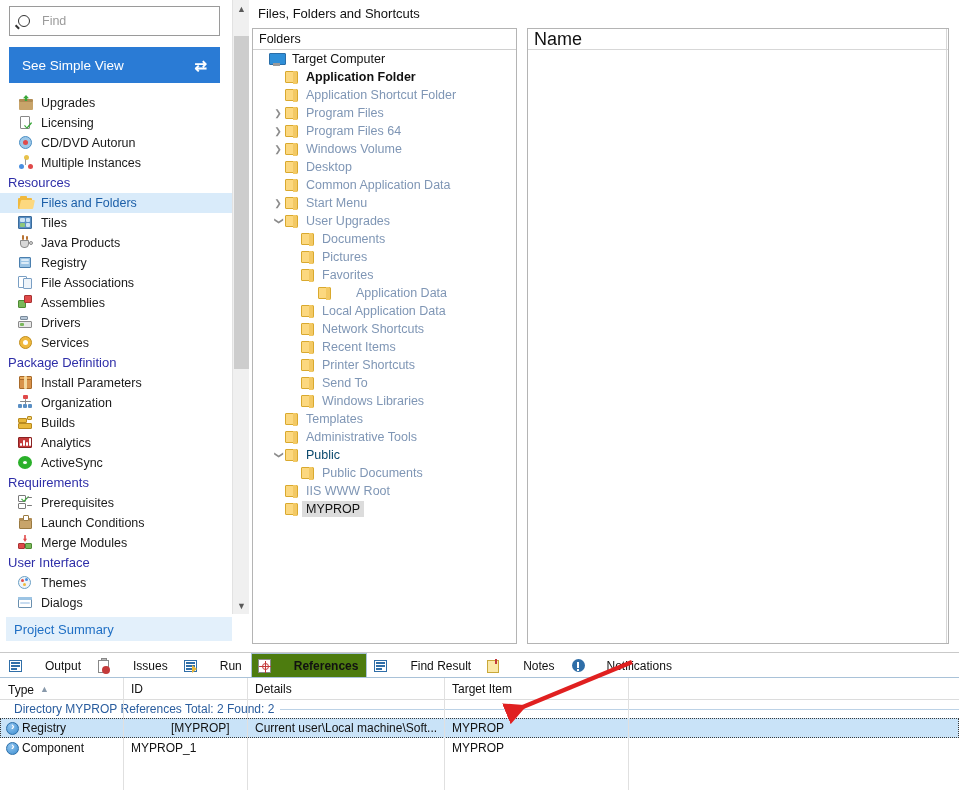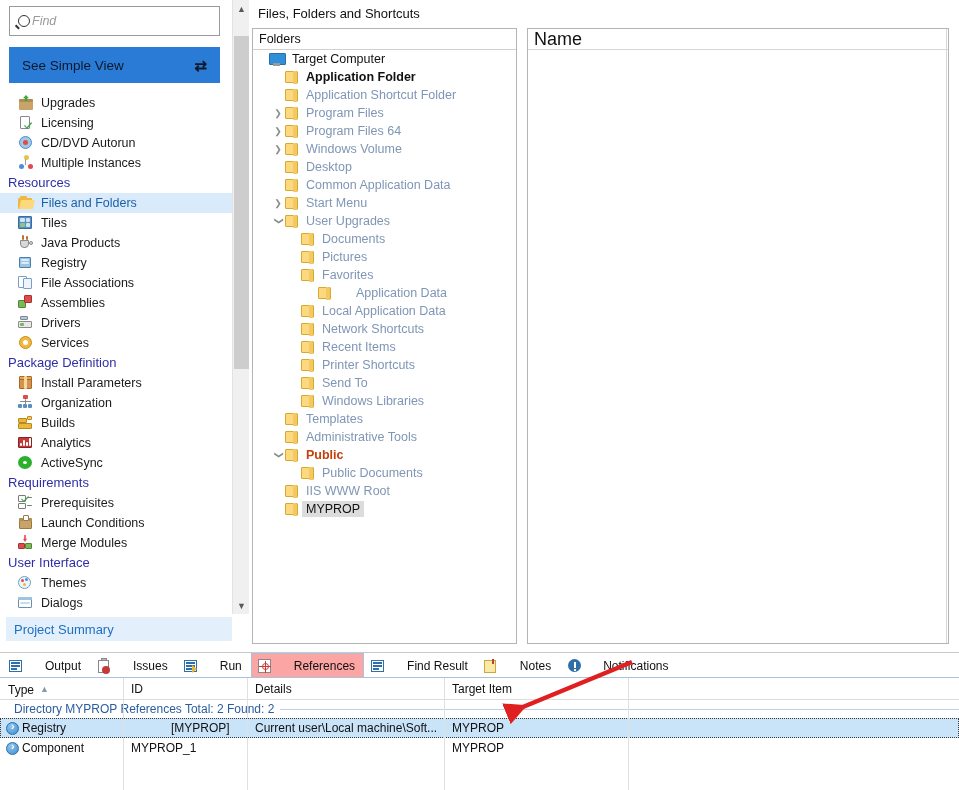--- a/index.html
+++ b/index.html
@@ -20,34 +20,34 @@
     background: #ffffff; overflow: hidden;
   }
   #find-wrap {
     position: absolute; left: 9px; top: 6px; width: 211px; height: 30px;
     border: 1px solid #9a9a9a; background: #fff;
     display: flex; align-items: center; padding-left: 8px;
   }
   #find-input {
     border: none; outline: none; font-family: "Liberation Sans", sans-serif;
     font-size: 12.5px; color: #222; background: transparent;
-    width: 165px; margin-left: 0; font-style: italic;
+    width: 165px; margin-left: 10px;
   }
   #find-input::placeholder { color: #9b9b9b; }
   .mag {
     width: 12px; height: 12px; border: 1.6px solid #333; border-radius: 50%;
     position: relative; flex: none;
   }
   .mag::after {
     content:''; position:absolute; width: 5px; height: 1.6px; background:#333;
     left: -4px; top: 10px; transform: rotate(45deg);
   }
   #simple-view {
     position: absolute; left: 9px; top: 47px; width: 211px; height: 36px;
-    background: #2a7bd5; color: #0f172a; display: flex; align-items: center;
+    background: #2a7bd5; color: #ffffff; display: flex; align-items: center;
     justify-content: space-between; padding: 0 13px; font-size: 13.5px;
     cursor: pointer;
     gap: 12px;
   }
   .swap-icon { font-size: 15px; font-weight: bold; line-height: 1; }
 
   .nav-list { position: absolute; left: 0; top: 93px; width: 232px; }
   .nav-group {
     height: 20px; line-height: 20px; padding-left: 8px;
     color: #2e2ea8; font-size: 13px;
@@ -157,22 +157,22 @@
     position: relative; height: 25px; border-bottom: 1px solid #a9c2d8;
     display: flex; align-items: flex-end; padding-left: 2px;
     background: #fff;
   }
   .tab {
     height: 23px; display: flex; align-items: center; gap: 21px;
     padding: 0 8px 0 6px; font-size: 12px; color: #111; cursor: pointer;
     border: 1px solid transparent; border-bottom: none; position: relative;
   }
   .tab.active {
-    background: #fca5a5; border: 1px solid #a9c2d8; height: 25px;
-    margin-bottom: -1px; z-index: 2;
+    background: #4d7c0f; border: 1px solid #a9c2d8; height: 25px;
+    margin-bottom: -1px; z-index: 2; font-weight: bold;
   }
   .tab-ico { width: 15px; height: 14px; flex: none; position: relative; }
 
   #grid { position: relative; height: 112px; }
   #grid-head {
     height: 22px; border-bottom: 1px solid #dcdcdc; position: relative;
     font-size: 12px; color: #111;
   }
   .gh {
     position: absolute; top: 0; height: 22px; line-height: 22px;
@@ -544,21 +544,21 @@
           <span class="tlabel" style="color: rgb(127, 150, 181);">Templates</span>
         </div>
         <div class="tnode" style="padding-left: 18px;">
           <span class="twist">&nbsp;</span>
           <span class="folder"></span>
           <span class="tlabel" style="color: rgb(127, 150, 181);">Administrative Tools</span>
         </div>
         <div class="tnode" style="padding-left: 18px;">
           <span class="twist" style="transform: rotate(-90deg);">❮</span>
           <span class="folder"></span>
-          <span class="tlabel" style="color: #c2410c; font-weight: bold;">Public</span>
+          <span class="tlabel" style="color: #0c4a6e;">Public</span>
         </div>
         <div class="tnode" style="padding-left: 34px;">
           <span class="twist">&nbsp;</span>
           <span class="folder"></span>
           <span class="tlabel" style="color: rgb(127, 150, 181);">Public Documents</span>
         </div>
         <div class="tnode" style="padding-left: 18px;">
           <span class="twist">&nbsp;</span>
           <span class="folder"></span>
           <span class="tlabel" style="color: rgb(127, 150, 181);">IIS WWW Root</span>

